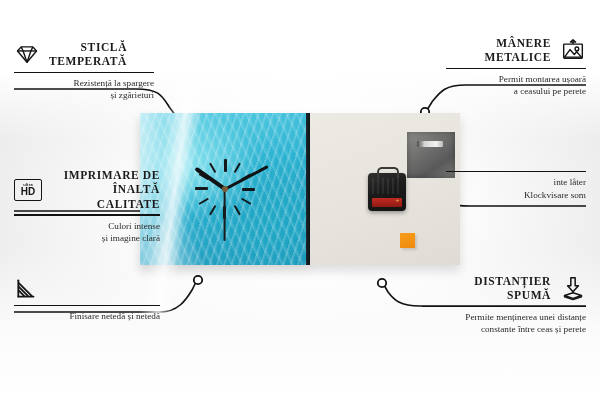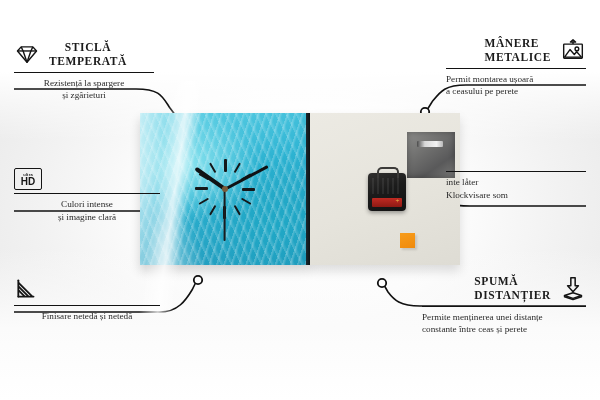--- a/index.html
+++ b/index.html
@@ -97,23 +97,23 @@
   
   .callout{position:absolute;}
   .callout .head{display:flex;align-items:center;gap:9px;}
   .callout .title{
     font-weight:bold;font-size:11.5px;letter-spacing:.6px;color:#1b1b1b;
     line-height:1.25;text-transform:uppercase;
   }
   .callout .rule{height:1.4px;background:#121212;margin:3px 0 4px 0;}
   .callout .desc{font-size:9.2px;color:#2a2a2a;line-height:1.32;}
   .callout.left .head{justify-content:flex-start;}
-  .callout.left .title,.callout.left .desc{text-align:center;}
+  .callout.left .title,.callout.left .desc{text-align:right;}
   .callout.right .head{justify-content:flex-end;}
-  .callout.right .title,.callout.right .desc{}
+  .callout.right .title,.callout.right .desc{text-align:right;}
   .ico{width:26px;height:26px;flex:0 0 26px;display:block;}
   .ico.hd{
     width:26px;height:20px;border:1.6px solid #151515;border-radius:2px;
     display:flex;flex-direction:column;align-items:center;justify-content:center;
   }
   .ico.hd .u{font-size:4px;font-weight:bold;letter-spacing:.2px;line-height:4px;color:#151515;font-family:"Liberation Sans",sans-serif;}
   .ico.hd .d{font-size:10px;font-weight:bold;line-height:9px;color:#151515;font-family:"Liberation Sans",sans-serif;}
 
   svg.lines{position:absolute;left:0;top:0;width:600px;height:400px;pointer-events:none;}
 </style>
@@ -227,20 +227,24 @@
       <div>și zgârieturi</div>
     </div>
   </div>
 
   <div class="callout left" style="left:14px;top:168px;width:146px;">
     <div class="head">
       <div class="ico hd">
         <span class="u">ultra</span>
         <span class="d">HD</span>
       </div>
+      <div class="title">
+        <div>IMPRIMARE DE</div>
+        <div>ÎNALTĂ CALITATE</div>
+      </div>
     </div>
     <div class="rule"></div>
     <div class="desc">
       <div>Culori intense</div>
       <div>și imagine clară</div>
     </div>
   </div>
 
   <div class="callout left" style="left:14px;top:276px;width:146px;">
     <div class="head">
@@ -288,22 +292,22 @@
     <div class="rule"></div>
     <div class="desc">
       <div>inte låter</div>
       <div>Klockvisare som</div>
     </div>
   </div>
 
   <div class="callout right" style="left:422px;top:274px;width:164px;">
     <div class="head">
       <div class="title">
+        <div>DISTANȚIER</div>
         <div>SPUMĂ</div>
-        <div>DISTANȚIER</div>
       </div>
       <svg class="ico" viewBox="0 0 24 24">
         <g fill="none" stroke="#151515" stroke-width="1.4" stroke-linejoin="round">
           <path d="M10 2.6 h4 v7.4 h3 L12 15.4 L7 10 h3 z"></path>
           <path d="M12 16.4 L4.2 19.0 L12 21.6 L19.8 19.0 Z"></path>
           <path d="M4.2 19.0 v1.0 L12 22.6 L19.8 20.0 v-1.0"></path>
         </g>
       </svg>
     </div>
     <div class="rule"></div>

